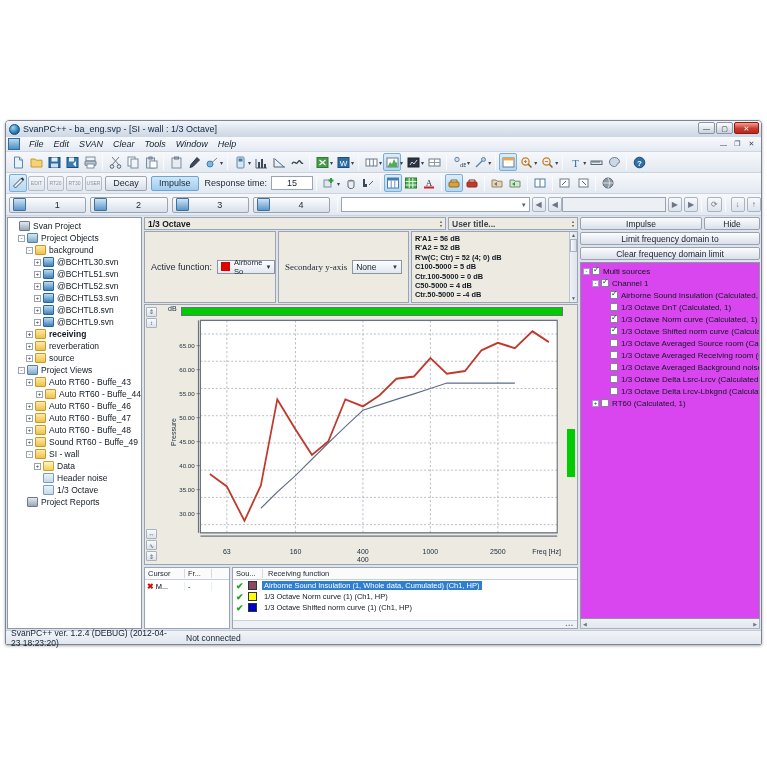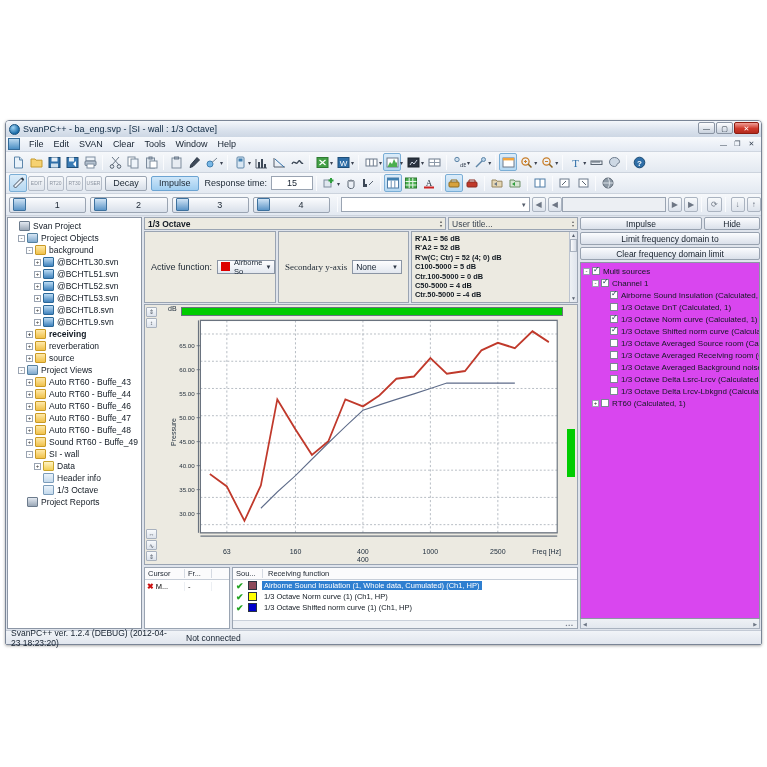--- a/index.html
+++ b/index.html
@@ -59,21 +59,21 @@
     display: flex; align-items: center;
     padding-left: 2px;
     border-bottom: 1px solid #cfd6e0;
   }
   .mdi-icon {
     width: 12px; height: 12px; margin-right: 4px;
     background: linear-gradient(#b9d8ef,#4b8fc4);
     border: 1px solid #336a98;
   }
   .menu-item {
-    padding: 1px 5px; font-size: 9px; color: #15212f;
+    padding: 1px 5px; font-size: 9px; color: #15212f; font-style: italic;
   }
   .mdi-winbtns { margin-left: auto; display: flex; gap: 1px; padding-right: 3px; }
   .mdi-winbtn {
     width: 13px; height: 11px; font-size: 7px; color: #3b4757;
     display: flex; align-items: center; justify-content: center;
     border: 1px solid transparent;
   }
   
   .toolbar {
     flex: 0 0 21px; height: 21px;
@@ -724,21 +724,21 @@
           <div class="trow" style="padding-left: 8px;">
             <span class="exp">-</span>
             <span class="tico proj"></span>
             <span>Project Views</span>
           </div>
           <div class="trow" style="padding-left: 16px;">
             <span class="exp">+</span>
             <span class="tico folder"></span>
             <span>Auto RT60 - Buffe_43</span>
           </div>
-          <div class="trow" style="padding-left: 16px;">
+          <div class="trow" style="padding-left: 16px; justify-content: flex-end;">
             <span class="exp">+</span>
             <span class="tico folder"></span>
             <span>Auto RT60 - Buffe_44</span>
           </div>
           <div class="trow" style="padding-left: 16px;">
             <span class="exp">+</span>
             <span class="tico folder"></span>
             <span>Auto RT60 - Buffe_46</span>
           </div>
           <div class="trow" style="padding-left: 16px;">
@@ -762,42 +762,42 @@
             <span>SI - wall</span>
           </div>
           <div class="trow" style="padding-left: 24px;">
             <span class="exp">+</span>
             <span class="tico yel"></span>
             <span>Data</span>
           </div>
           <div class="trow" style="padding-left: 24px;">
             <span class="exp blank"></span>
             <span class="tico doc"></span>
-            <span>Header info</span>
+            <span>Header noise</span>
           </div>
           <div class="trow" style="padding-left: 24px;">
             <span class="exp blank"></span>
             <span class="tico doc"></span>
             <span>1/3 Octave</span>
           </div>
           <div class="trow" style="padding-left: 8px;">
             <span class="exp blank"></span>
             <span class="tico root"></span>
             <span>Project Reports</span>
           </div>
         </div>
     </div>
 
     <div class="centerpane">
       <div class="cp-top">
         <div class="titlefield" style="flex:0 0 302px;">
           <span>1/3 Octave</span>
           <span class="spin">▴<br>▾</span>
         </div>
-        <div class="titlefield" style="font-weight:normal;color:#3a4450;gap:38px;">
+        <div class="titlefield" style="font-weight:bold;color:#3a4450;gap:38px;">
           <span>User title...</span>
           <span class="spin">▴<br>▾</span>
         </div>
       </div>
 
       <div class="ctrlrow">
         <div class="ctrlbox b1">
           <span class="lbl" style="margin:0 5px 0 0;">Active function:</span>
           <div class="dd" style="width:62px;">
             <span class="swatch" id="af-swatch" style="background: rgb(221, 0, 0);"></span>

